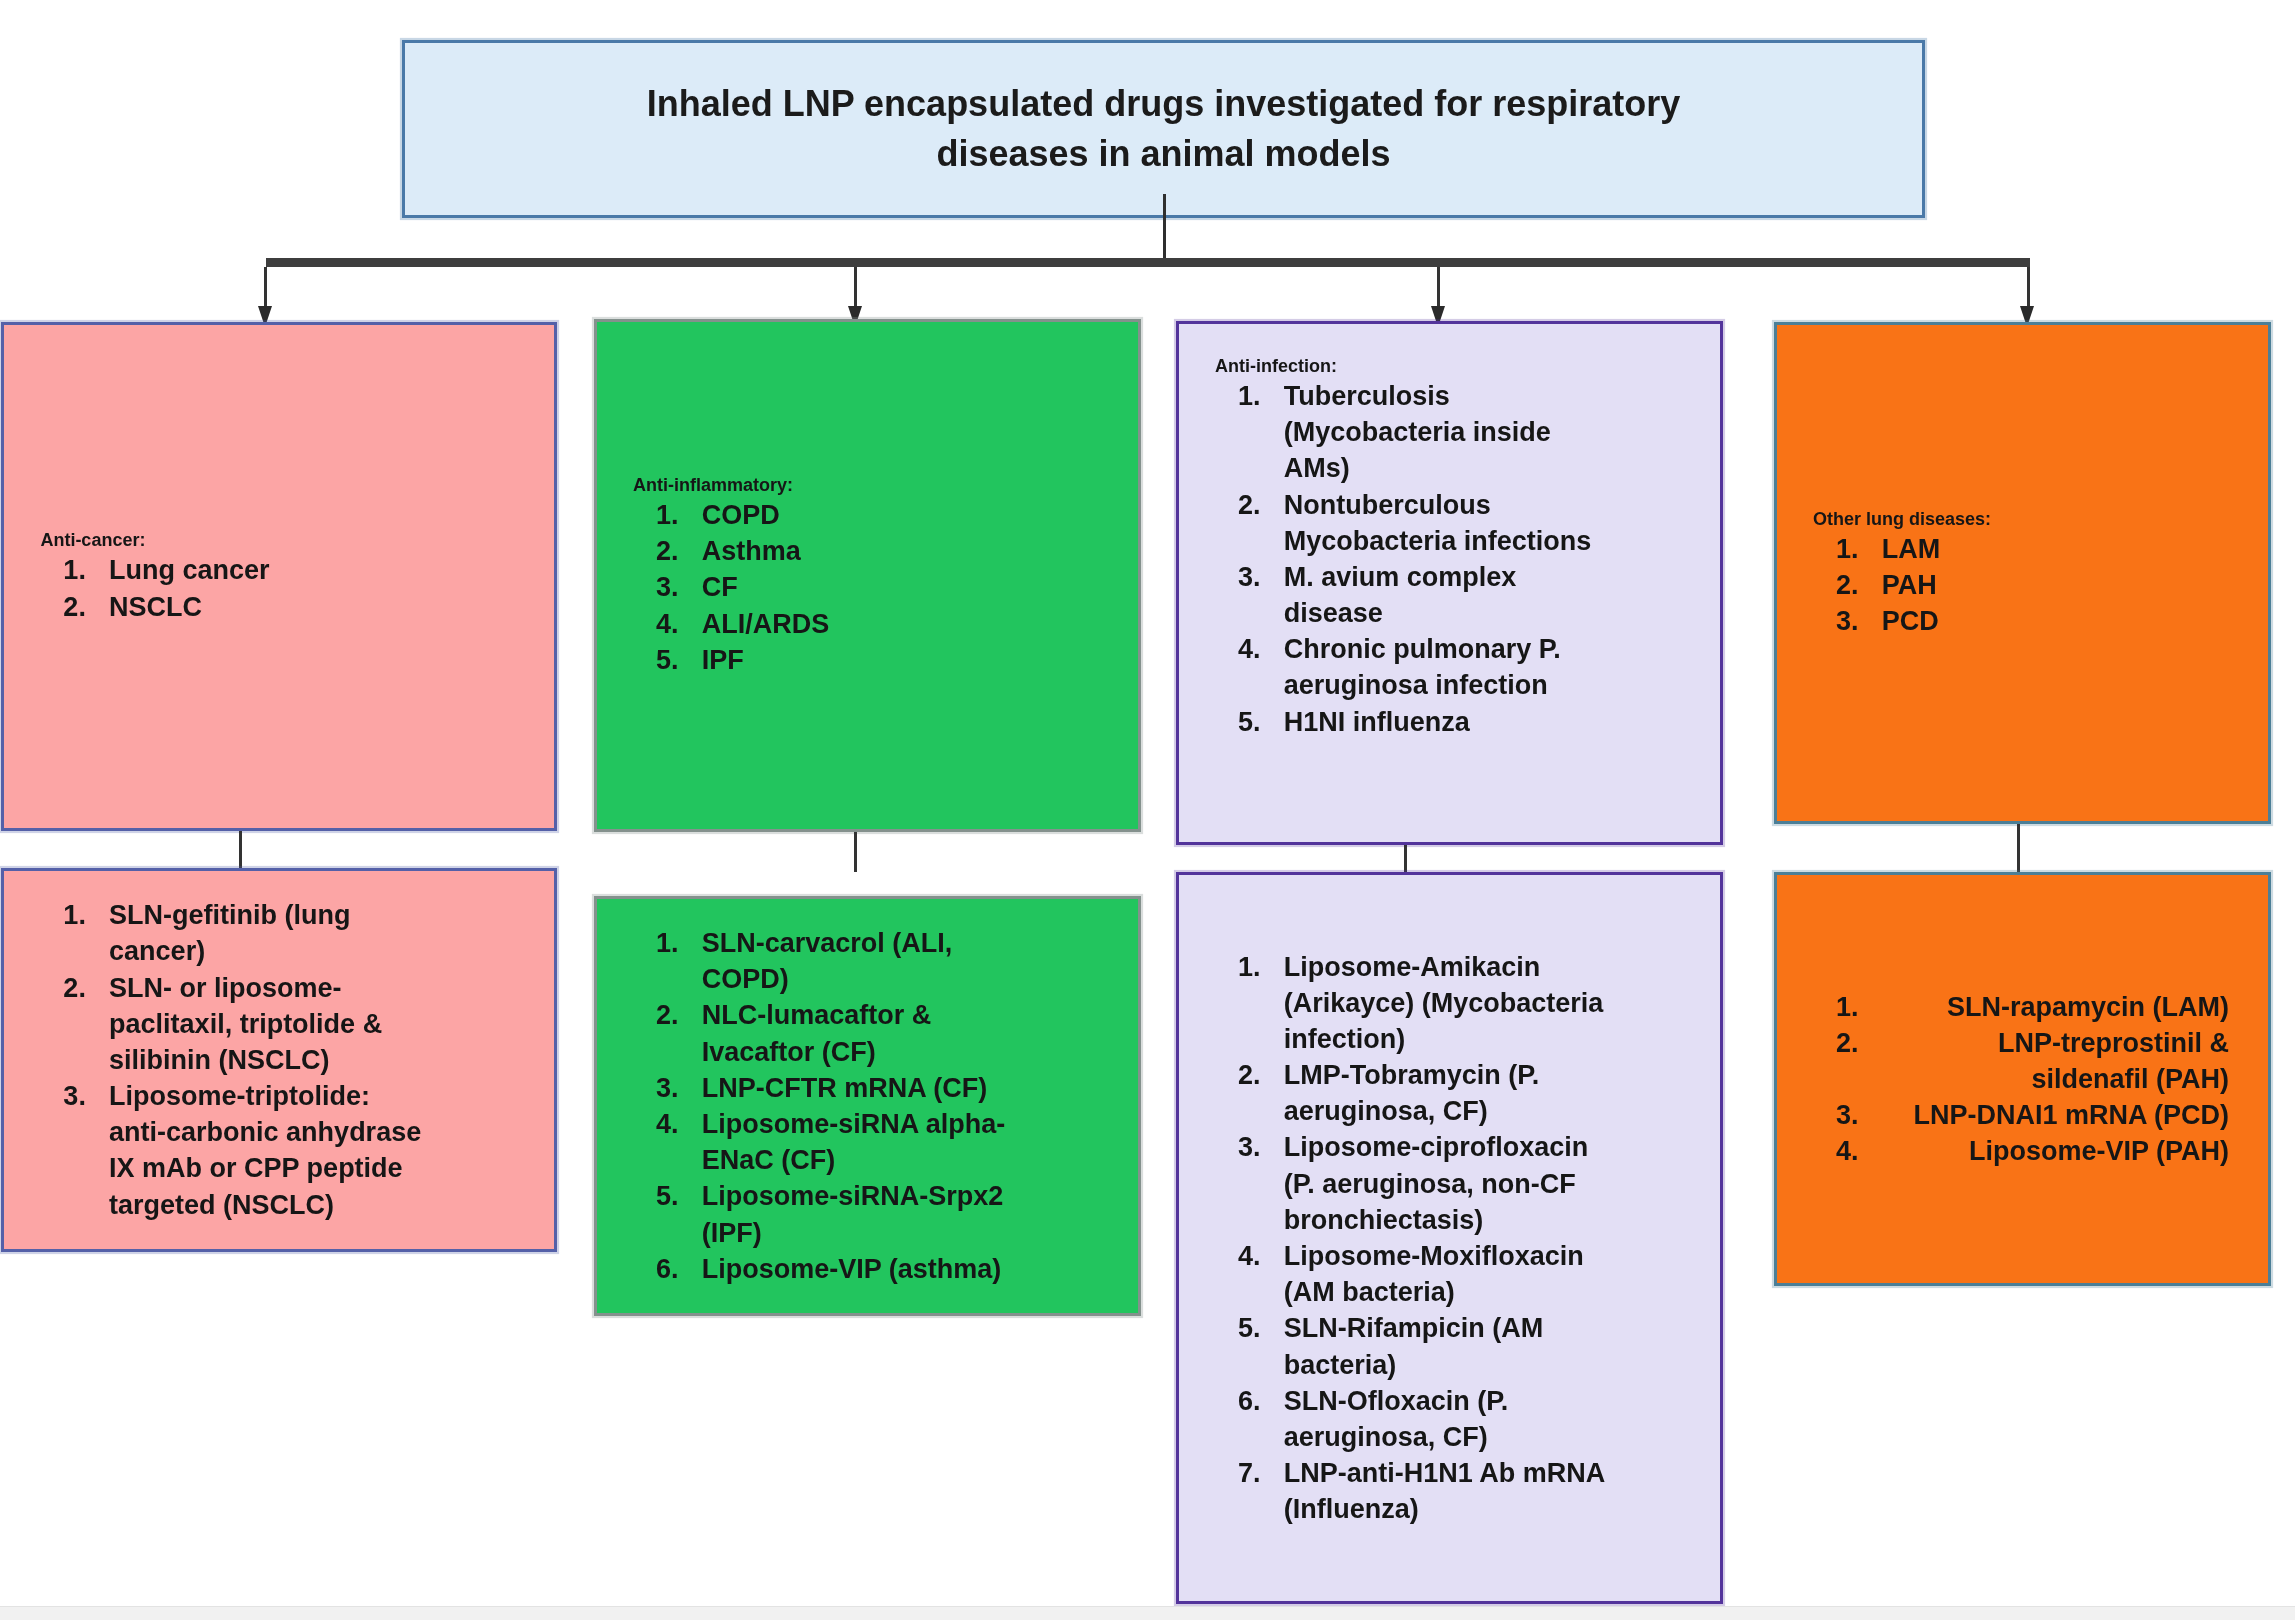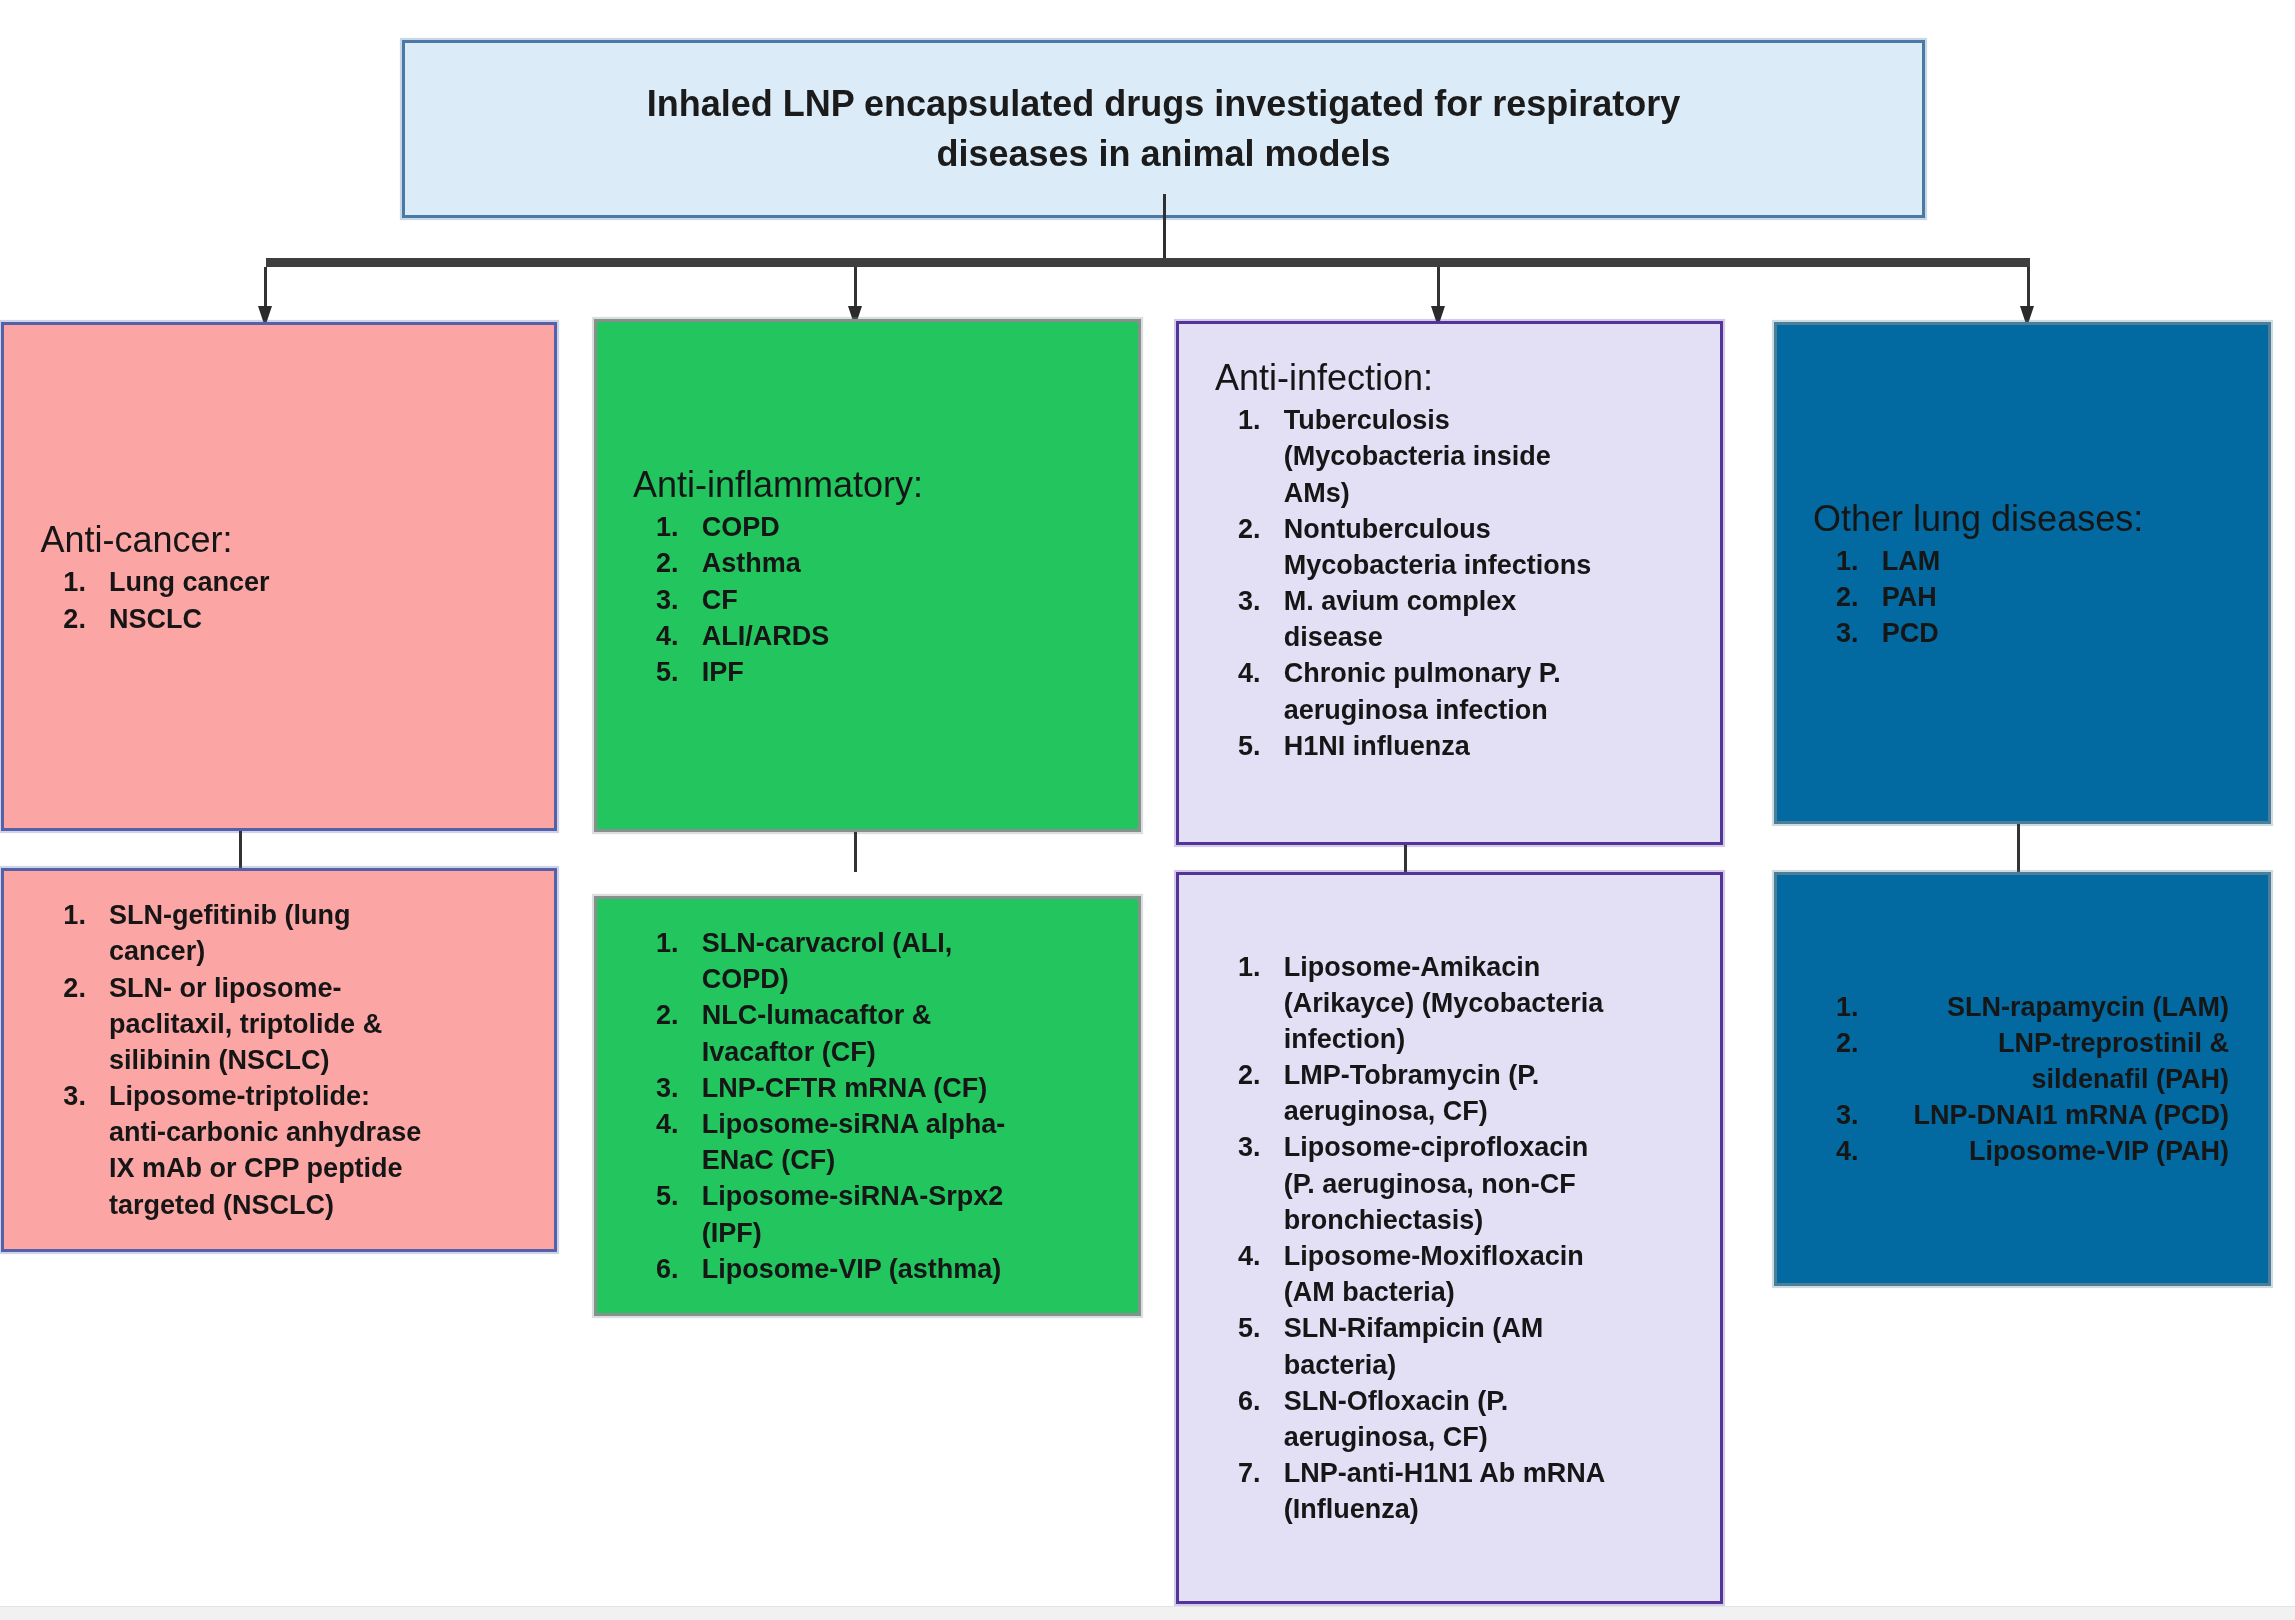--- a/index.html
+++ b/index.html
@@ -59,30 +59,30 @@
   .v4 { left: 2017px; top: 824px; height: 48px; }
 
   
   .box {
     position: absolute;
     display: flex; flex-direction: column; justify-content: center;
     padding: 25px 39px 25px 36px;
     font-size: 27px;
     line-height: 1.34;
   }
-  .box h2 { font-size: 36px; line-height: 1.34; font-weight: 400; }
+  .box h2 { font-size: 18px; line-height: 1.34; font-weight: 700; }
   .box ol { list-style: decimal outside; padding-left: 53px; }
   .box li { padding-left: 15.7px; white-space: pre-line; }
   .box li::marker { font-weight: 700; }
 
   
   .c1 { background: #fca5a5; border: 3.6px solid #5460a8; box-shadow: 0 0 0 2.1px rgba(84,96,168,0.28); }
   .c2 { background: #22c55e; border: 3.6px solid #84918d; box-shadow: 0 0 0 2.1px rgba(132,145,141,0.30); }
   .c3 { background: #e3dff5; border: 3.6px solid #53349b; box-shadow: 0 0 0 2.1px rgba(83,52,155,0.25); }
-  .c4 { background: #0369a1; border: 3.6px solid #4c7f97; box-shadow: 0 0 0 2.1px rgba(76,127,151,0.28); }
+  .c4 { background: #f97316; border: 3.6px solid #4c7f97; box-shadow: 0 0 0 2.1px rgba(76,127,151,0.28); }
 
   
   .c1t { left: 1.4px;    top: 322px; width: 556px; height: 509px; }
   .c2t { left: 594px;  top: 319px; width: 547px; height: 513px; }
   .c3t { left: 1176px; top: 321px; width: 547px; height: 524px; justify-content: flex-start; padding-top: 30px; }
   .c4t { left: 1774px; top: 322px; width: 497px; height: 502px; }
 
   
   .c1b { left: 1.4px;    top: 868px; width: 556px; height: 384px; }
   .c2b { left: 594px;  top: 896px; width: 547px; height: 420px; }

